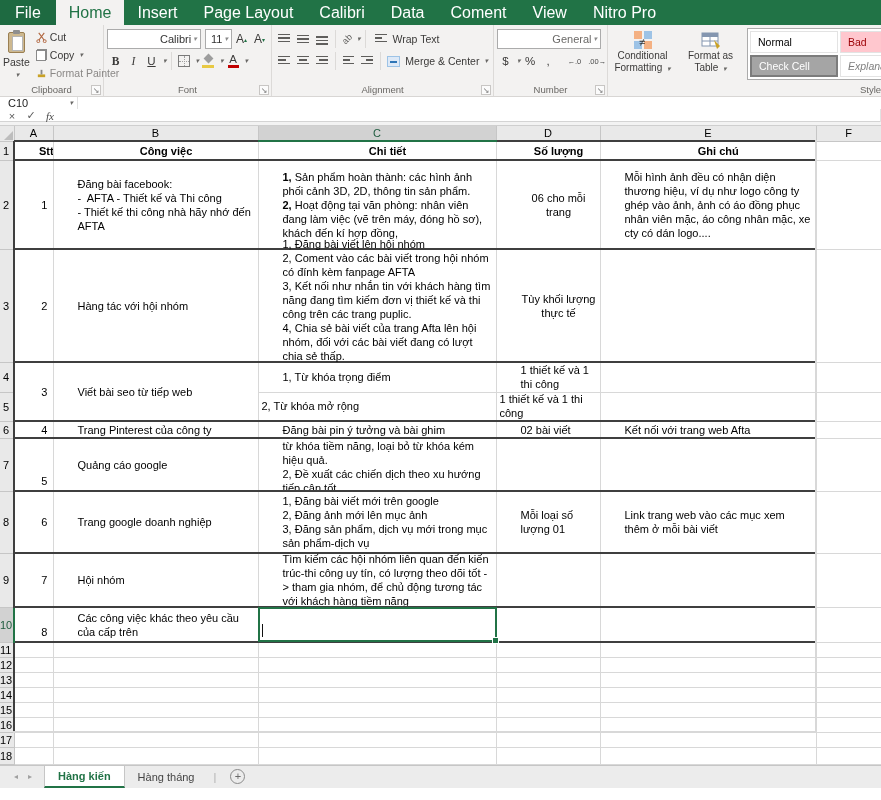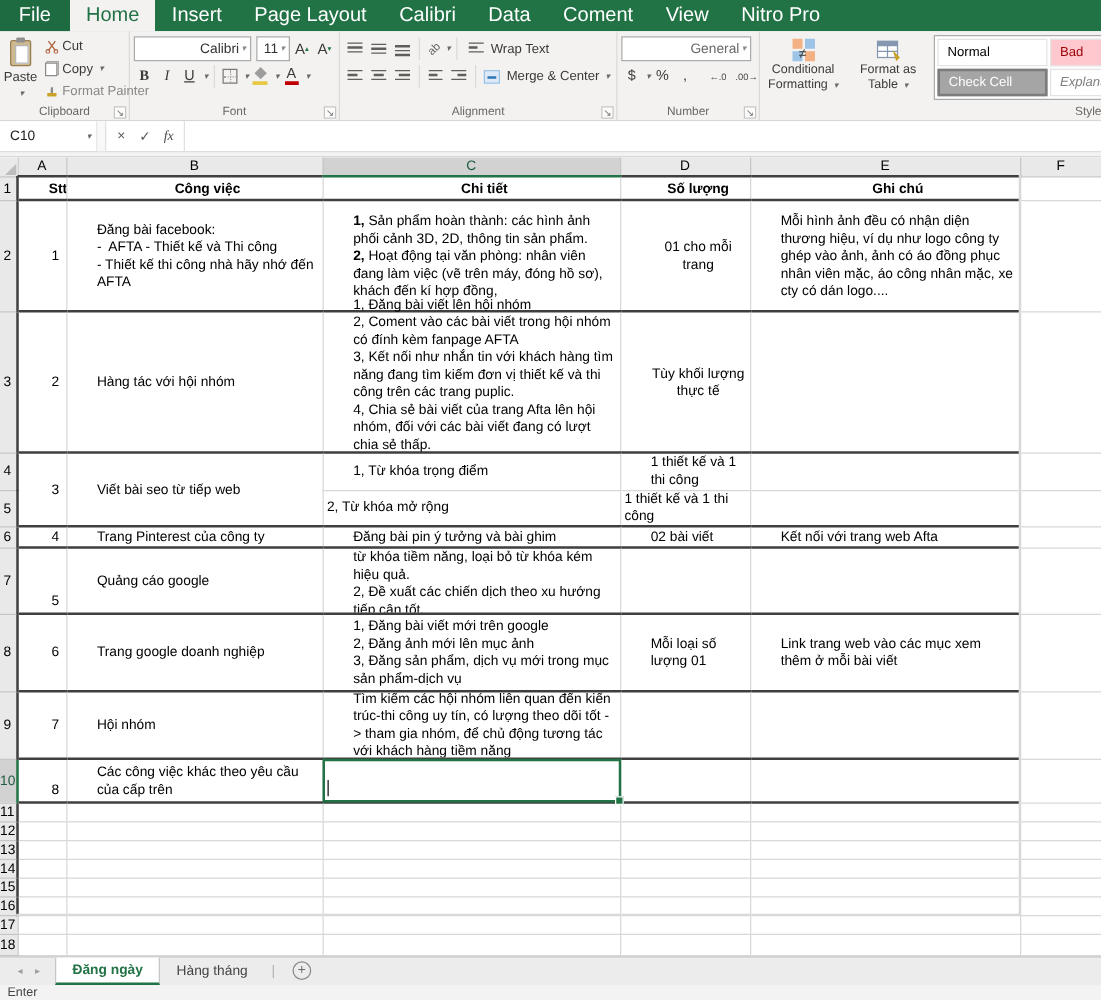--- a/index.html
+++ b/index.html
@@ -86,21 +86,21 @@
   .gallery { border:1px solid #ababab; background:#fff; padding:2px; display:grid;
     grid-template-columns:88px 118px; grid-auto-rows:22px; gap:2px; height:52px; width:260px; }
   .gcell { font-size:10.5px; display:flex; align-items:center; padding:0 7px; border:1px solid #e3e3e3;
     color:#000; background:#fff; white-space:nowrap; overflow:hidden; }
   .gcell.bad { background:#ffc7ce; color:#9c0006; }
   .gcell.check { background:#a5a5a5; color:#fff; border:2px solid #7c7c7c; }
   .gcell.expl { font-style:italic; color:#7f7f7f; }
   .styles-label { position:absolute; bottom:1px; left:252px; font-size:9.5px; color:#696764; white-space:nowrap; }
 
   
-  .fbar { height:25px; background:#fff; border-bottom:1px solid #d4d4d4; display:flex; align-items:stretch; flex-shrink:0; }
+  .fbar { height:25px; background:#fff; border-bottom:1px solid #d4d4d4; display:flex; align-items:stretch; flex-shrink:0;flex-direction:column; }
   .namebox { width:78px; border-right:1px solid #e1e1e1; display:flex; align-items:center;
     justify-content:space-between; padding:0 4px 0 8px; font-size:11px; color:#222; }
   .fdots { width:7px; border-right:1px solid #e1e1e1; background:#f8f8f8; }
   .fbtns { display:flex; align-items:center; gap:1px; padding:0 3px; border-right:1px solid #e1e1e1; }
   .fbtn2 { width:18px; text-align:center; font-size:11px; color:#5a5a5a; }
   .fx { font-style:italic; font-family:"Liberation Serif", serif; color:#4a4a4a; }
   .finput { flex:1; }
   .gapstrip { height:4px; background:#f3f3f3; border-bottom:1px solid #cfcfcf; flex-shrink:0; }
 
   
@@ -444,21 +444,21 @@
 - Thiết kế thi công nhà hãy nhớ đến AFTA</div>
               </div>
             </td>
       <td class="b">
         <div class="cw h87 top" style="padding-top:1px">
           <div class="ct"><b>1,</b><span> Sản phẩm hoàn thành: các hình ảnh phối cảnh 3D, 2D, thông tin sản phẩm.</span></div>
           <div class="ct"><b>2,</b><span> Hoạt động tại văn phòng: nhân viên đang làm việc (vẽ trên máy, đóng hồ sơ), khách đến kí hợp đồng,</span></div>
         </div>
       </td>
       <td class="b hc">
-              <div class="cw h87 hc">01 cho mỗi trang</div>
+              <div class="cw h87 hc">06 cho mỗi trang</div>
             </td>
       <td class="b er">
               <div class="cw h87">
                 <div class="ct">Mỗi hình ảnh đều có nhận diện thương hiệu, ví dụ như logo công ty ghép vào ảnh, ảnh có áo đồng phục nhân viên mặc, áo công nhân mặc, xe cty có dán logo....</div>
               </div>
             </td>
       <td></td>
     </tr>
     <tr class="r113 sec">
       <td class="rhd">3</td>
@@ -701,25 +701,22 @@
     </tr>
   </tbody>
       </table>
   </div>
 
   <div class="stabs">
     <div class="snav">
       <span>◂</span>
       <span>▸</span>
     </div>
-    <div class="stab active">Đăng ngày</div>
+    <div class="stab active">Hàng kiến</div>
     <div class="stab">Hàng tháng</div>
     <div class="stsep">|</div>
     <div class="addsheet">
       <span class="circ">+</span>
     </div>
   </div>
 
-  <div class="statusbar">
-    <span>Enter</span>
-  </div>
 
 </div>
 
 </body></html>

